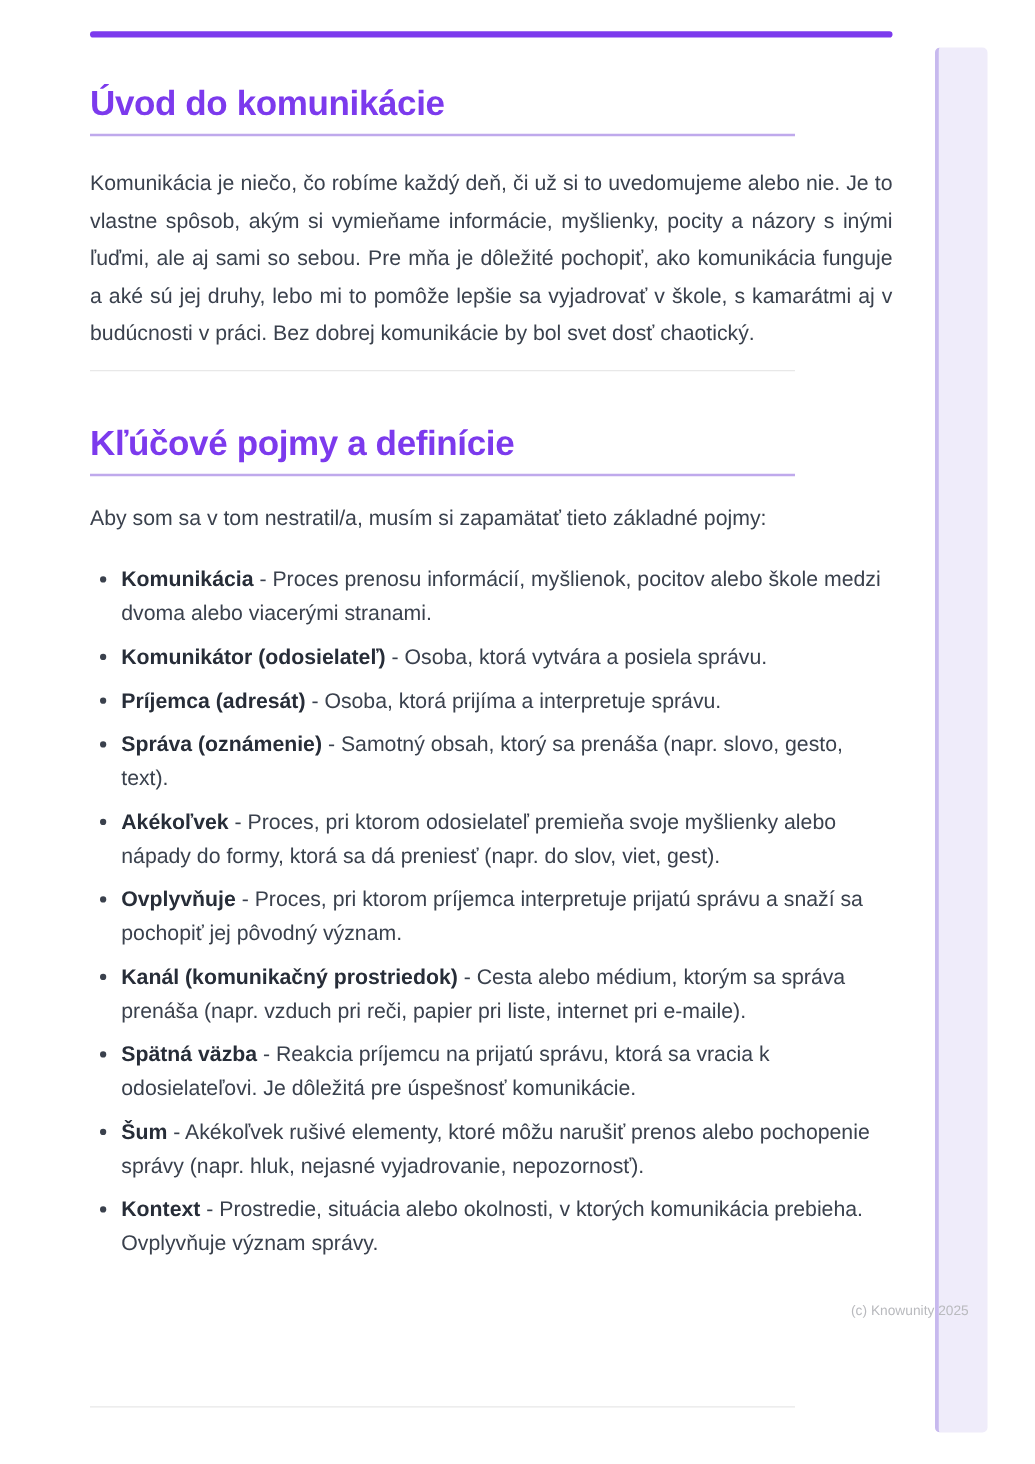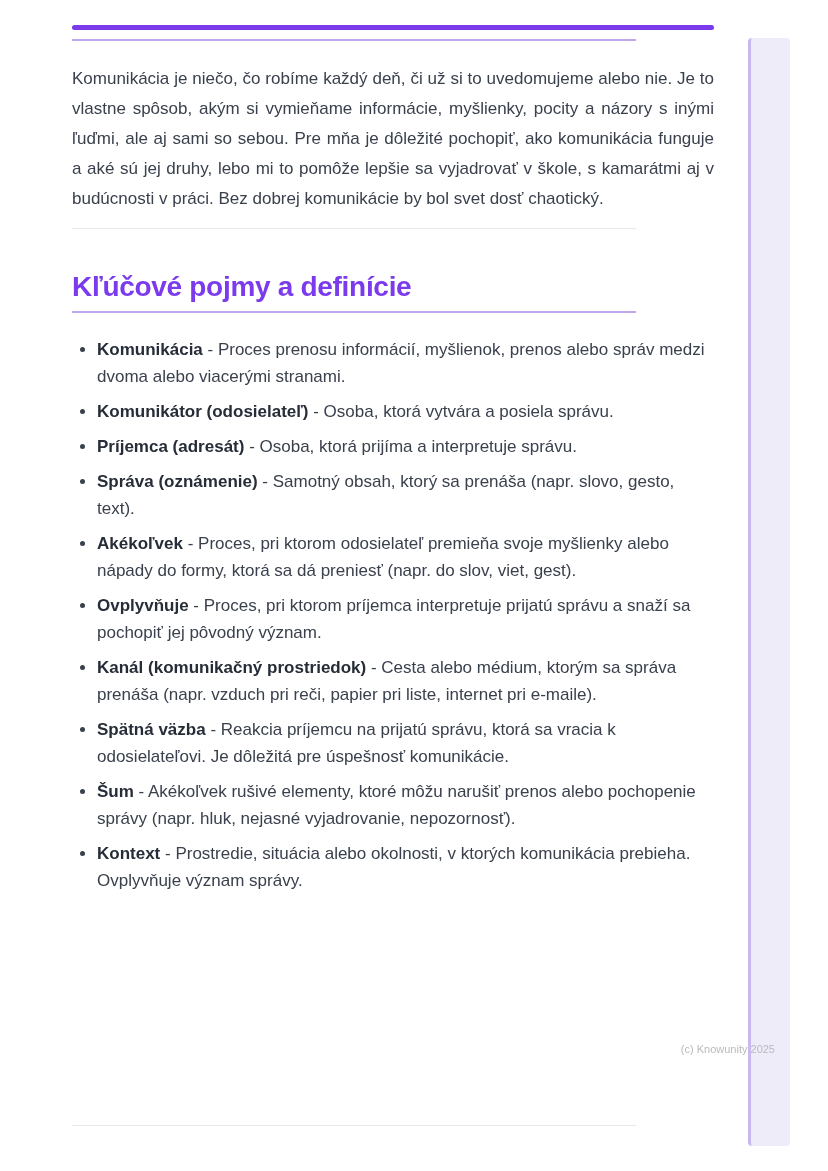--- a/index.html
+++ b/index.html
@@ -89,31 +89,33 @@
 </head>
 <body>
 
 <div class="stripe"></div>
 
 <main class="content">
 
   <div class="title-rule"></div>
 
   <section class="first">
+    <h2>Úvod do komunikácie</h2>
     <div class="h2-rule"></div>
     <p class="body-text">Komunikácia je niečo, čo robíme každý deň, či už si to uvedomujeme alebo nie. Je to vlastne spôsob, akým si vymieňame informácie, myšlienky, pocity a názory s inými ľuďmi, ale aj sami so sebou. Pre mňa je dôležité pochopiť, ako komunikácia funguje a aké sú jej druhy, lebo mi to pomôže lepšie sa vyjadrovať v škole, s kamarátmi aj v budúcnosti v práci. Bez dobrej komunikácie by bol svet dosť chaotický.</p>
   </section>
 
   <div class="divider"></div>
 
   <section class="second">
     <h2>Kľúčové pojmy a definície</h2>
     <div class="h2-rule"></div>
+    <p class="intro-line">Aby som sa v tom nestratil/a, musím si zapamätať tieto základné pojmy:</p>
     <ul class="terms">
-        <li><strong>Komunikácia</strong><span> - Proces prenosu informácií, myšlienok, prenos alebo správ medzi dvoma alebo viacerými stranami.</span></li>
+        <li><strong>Komunikácia</strong><span> - Proces prenosu informácií, myšlienok, pocitov alebo škole medzi dvoma alebo viacerými stranami.</span></li>
         <li><strong>Komunikátor (odosielateľ)</strong><span> - Osoba, ktorá vytvára a posiela správu.</span></li>
         <li><strong>Príjemca (adresát)</strong><span> - Osoba, ktorá prijíma a interpretuje správu.</span></li>
         <li><strong>Správa (oznámenie)</strong><span> - Samotný obsah, ktorý sa prenáša (napr. slovo, gesto, text).</span></li>
         <li><strong>Akékoľvek</strong><span> - Proces, pri ktorom odosielateľ premieňa svoje myšlienky alebo nápady do formy, ktorá sa dá preniesť (napr. do slov, viet, gest).</span></li>
         <li><strong>Ovplyvňuje</strong><span> - Proces, pri ktorom príjemca interpretuje prijatú správu a snaží sa pochopiť jej pôvodný význam.</span></li>
         <li><strong>Kanál (komunikačný prostriedok)</strong><span> - Cesta alebo médium, ktorým sa správa prenáša (napr. vzduch pri reči, papier pri liste, internet pri e-maile).</span></li>
         <li><strong>Spätná väzba</strong><span> - Reakcia príjemcu na prijatú správu, ktorá sa vracia k odosielateľovi. Je dôležitá pre úspešnosť komunikácie.</span></li>
         <li><strong>Šum</strong><span> - Akékoľvek rušivé elementy, ktoré môžu narušiť prenos alebo pochopenie správy (napr. hluk, nejasné vyjadrovanie, nepozornosť).</span></li>
         <li><strong>Kontext</strong><span> - Prostredie, situácia alebo okolnosti, v ktorých komunikácia prebieha. Ovplyvňuje význam správy.</span></li>
       </ul>

